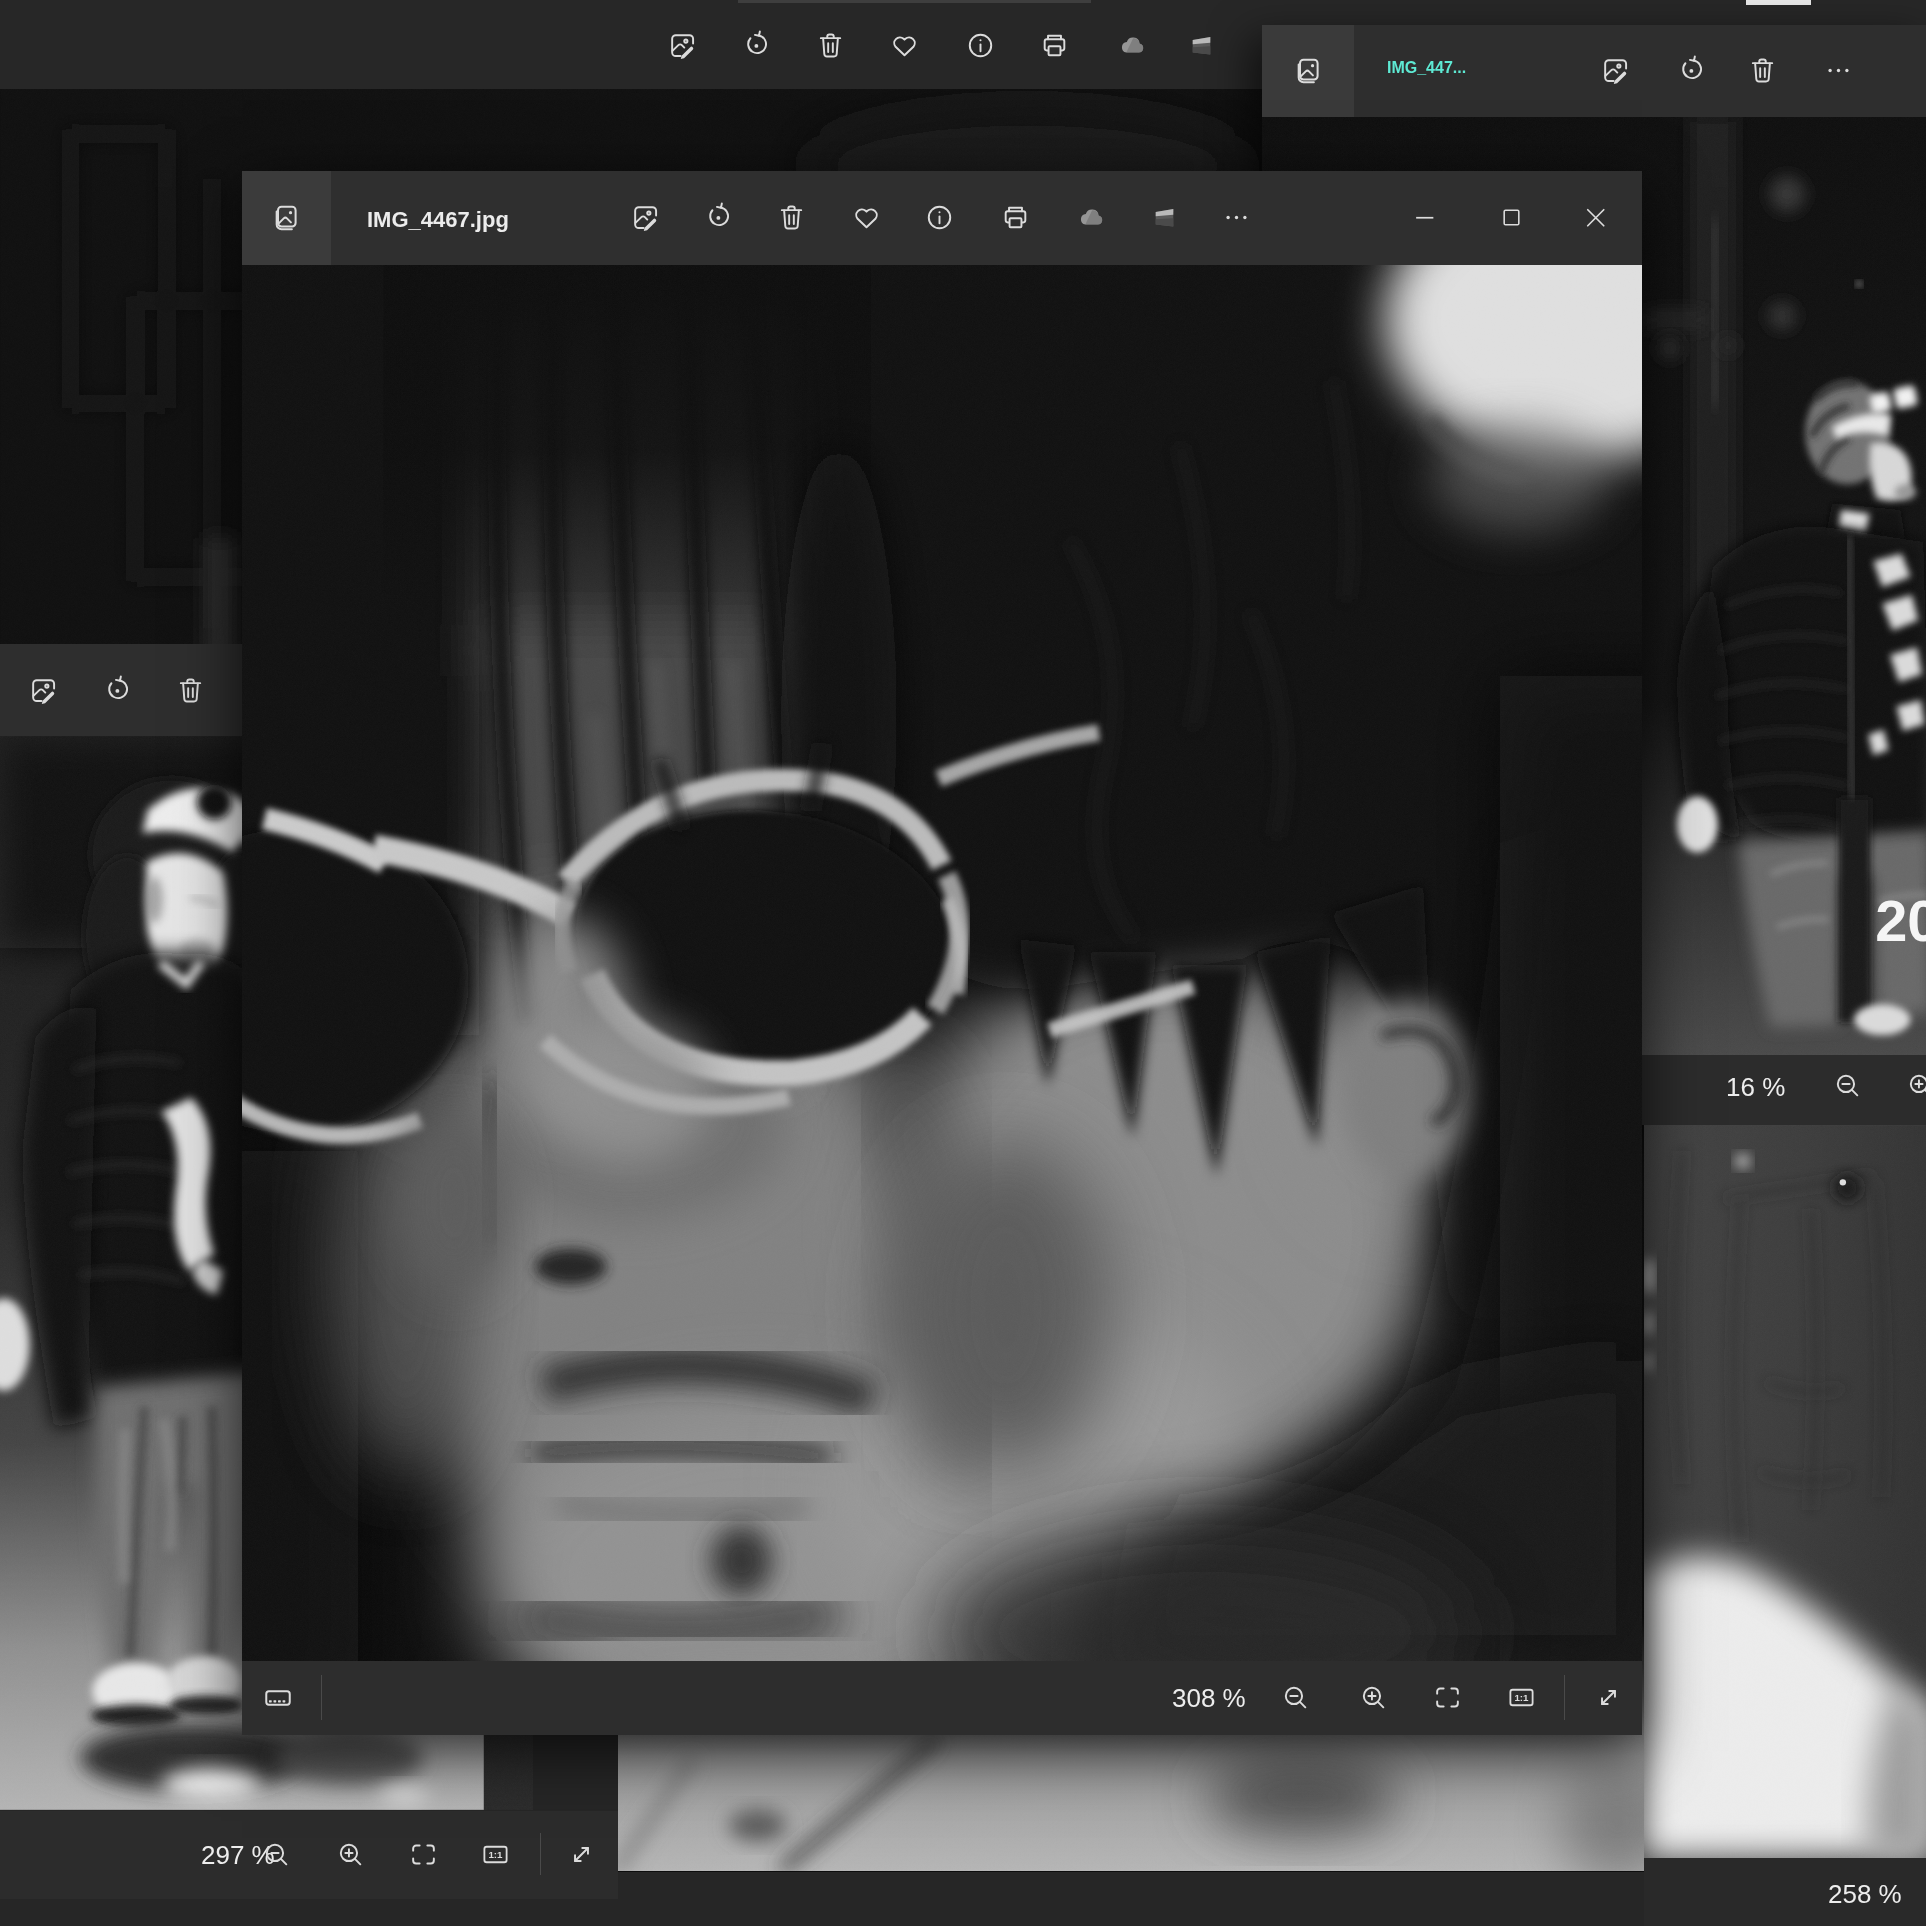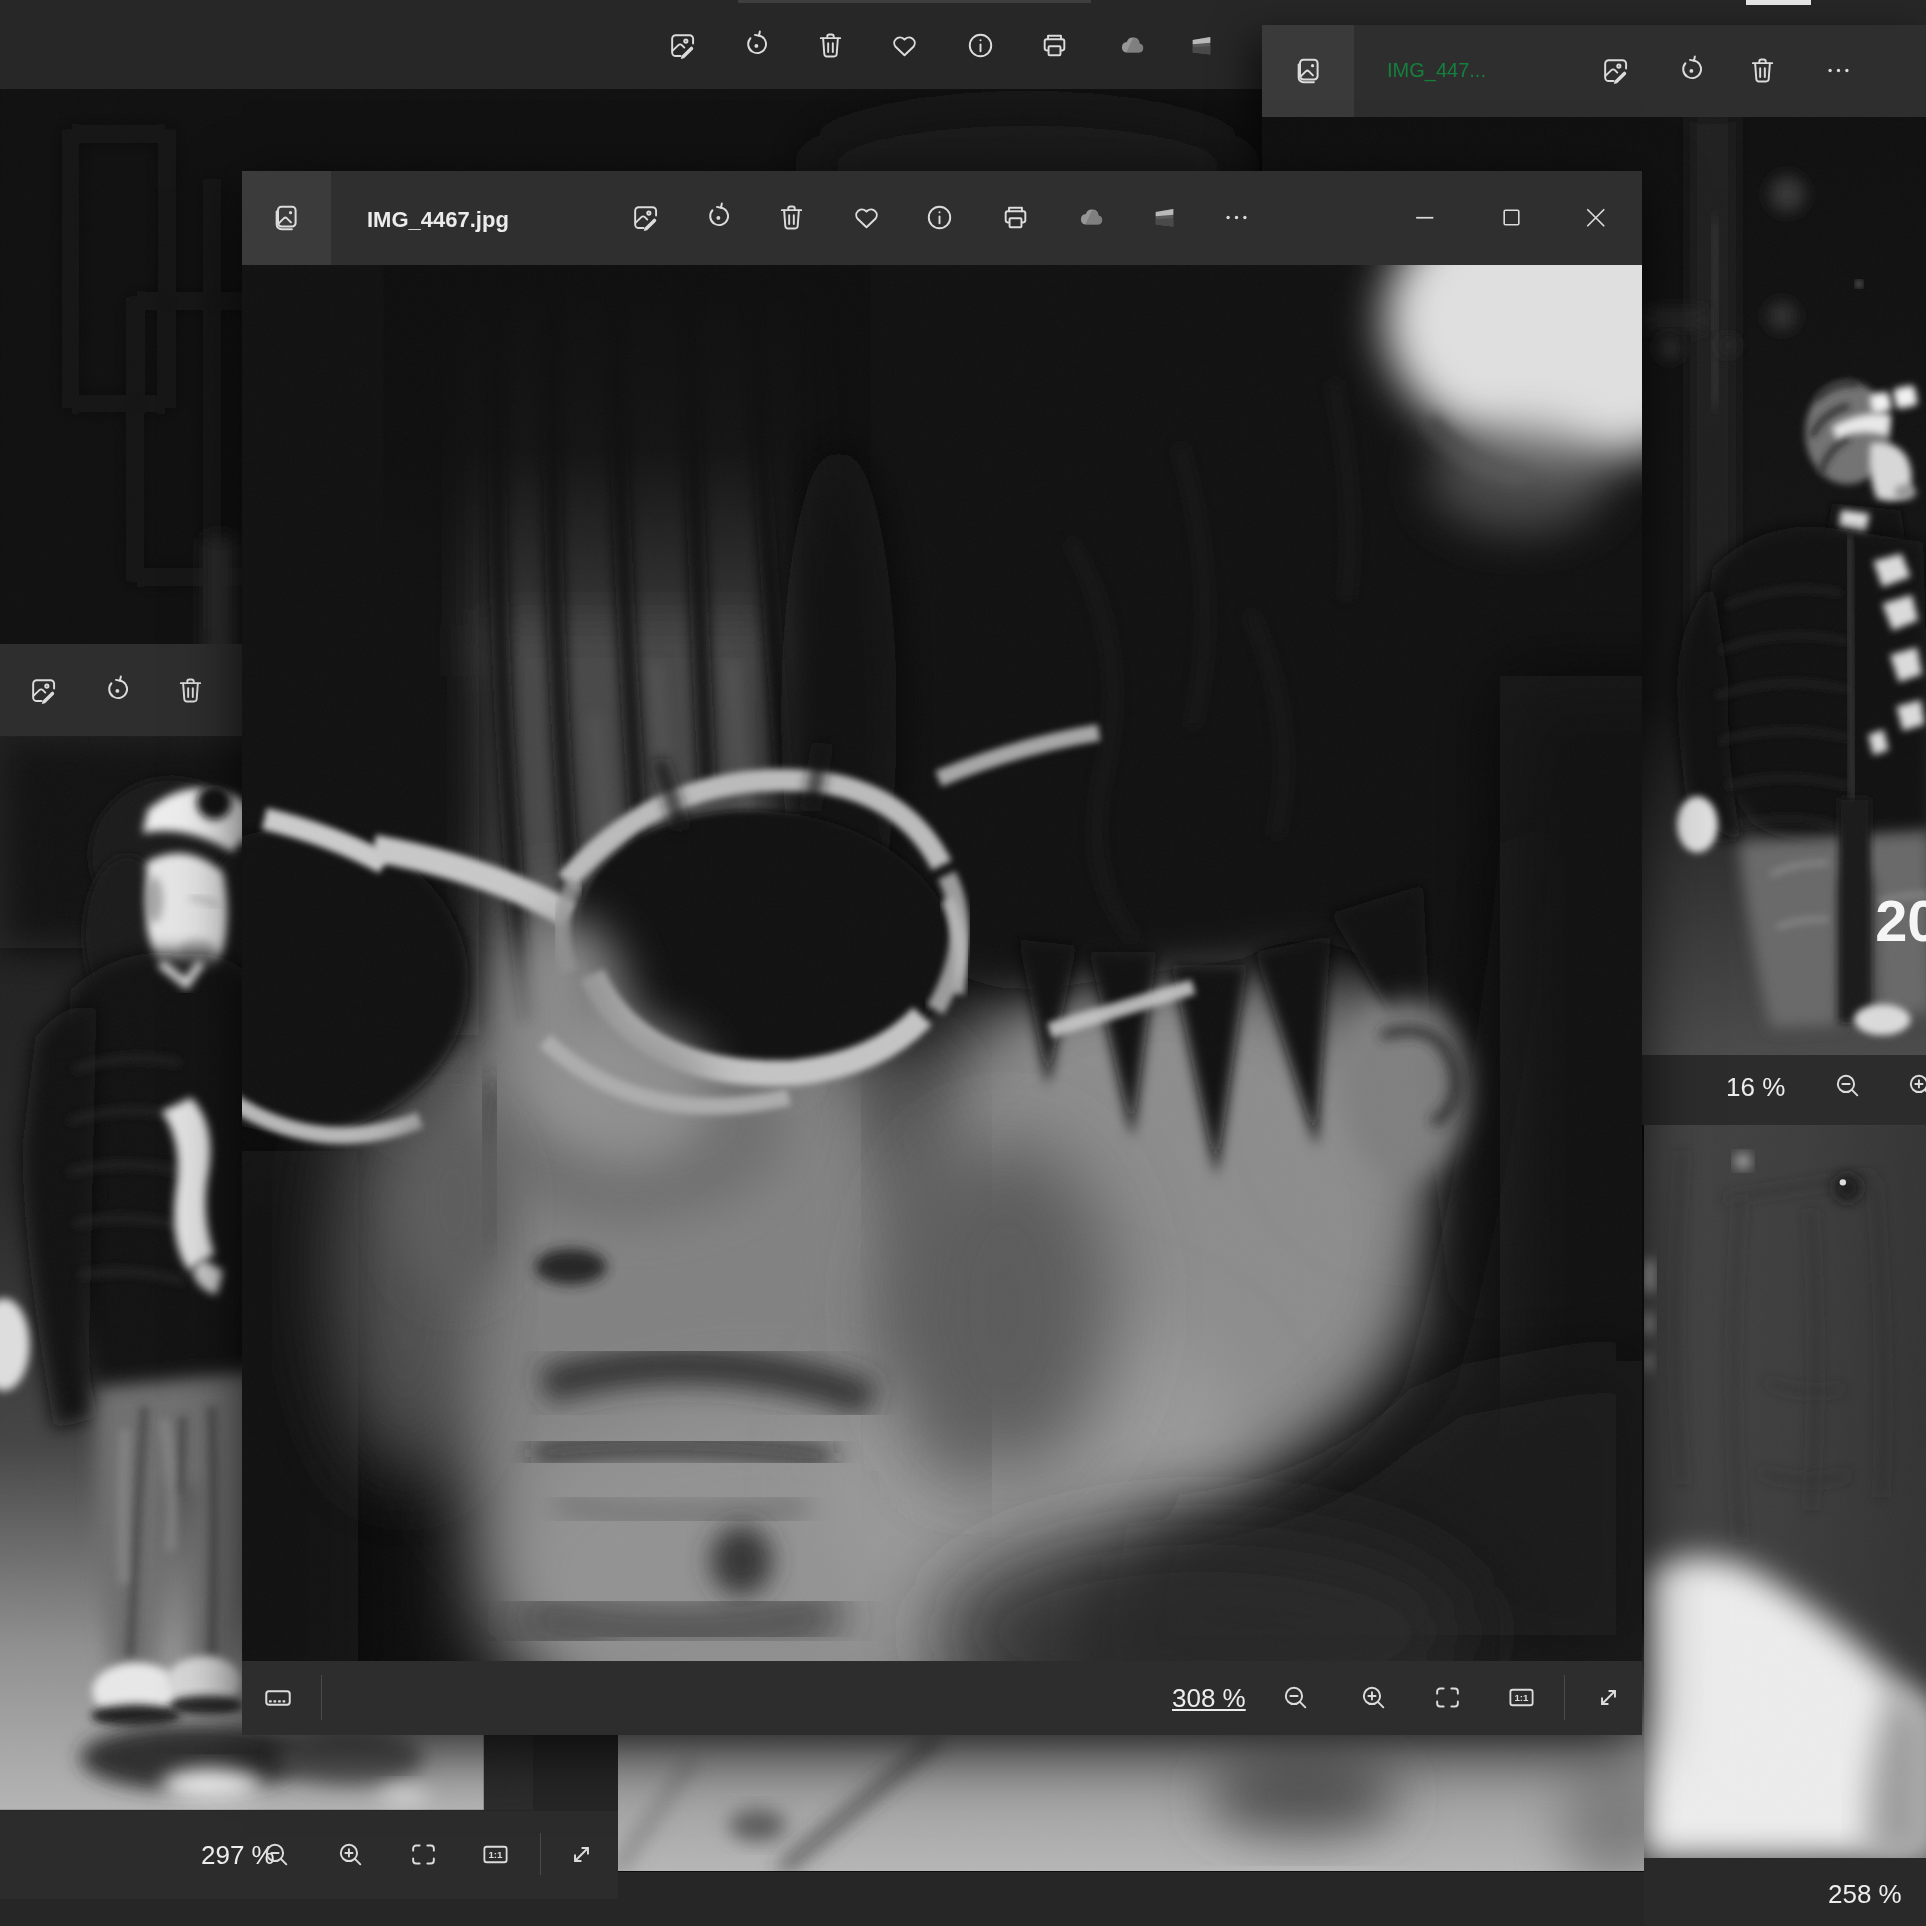--- a/index.html
+++ b/index.html
@@ -289,21 +289,21 @@
         <use href="#i-exp"></use>
       </svg>
 </div>
 
 <div class="abs" id="winTR" style="left:1262px;top:25px;width:671px;height:1100px;background:#101010;box-shadow:-11.6px 11.6px 39px rgba(0,0,0,.6);">
   <div class="abs" style="left:0;top:0;width:671px;height:92px;background:#2e2e2e;"></div>
   <div class="abs" style="left:0;top:0;width:92px;height:92px;background:#3a3a3a;"></div>
   <svg class="abs" width="32" height="32" viewBox="0 0 24 24" style="left:29.5px;top:30px;">
         <use href="#i-stack"></use>
       </svg>
-  <div class="abs" style="left:125px;top:34px;font-size:20px;font-weight:normal;color:#15803d;">IMG_447...</div>
+  <div class="abs" style="left:125px;top:34px;font-size:16px;font-weight:bold;color:#5eead4;">IMG_447...</div>
   <svg class="abs" width="31" height="31" viewBox="0 0 24 24" style="left:338px;top:30px;">
         <use href="#i-edit"></use>
       </svg>
   <svg class="abs" width="31" height="31" viewBox="0 0 24 24" style="left:414px;top:30px;">
         <use href="#i-rot"></use>
       </svg>
   <svg class="abs" width="31" height="31" viewBox="0 0 24 24" style="left:485px;top:30px;">
         <use href="#i-trash"></use>
       </svg>
   <svg class="abs" width="31" height="31" viewBox="0 0 24 24" style="left:561px;top:30px;">
@@ -623,21 +623,21 @@
     <path d="M1380 2174 L1420 1960 Q1700 1940 1860 1760 L2181 1700 L2181 2174 Z" fill="#161616" filter="url(#fb60)"></path>
     <ellipse cx="1500" cy="2130" rx="420" ry="170" fill="#262626" filter="url(#fb60)" opacity="0.85"></ellipse>
     <rect width="2181" height="2174" fill="none" filter="url(#grain)" opacity="0.05"></rect>
   </svg>
   </div>
   <div class="abs" style="left:0;top:1490px;width:1400px;height:74px;background:#2d2d2d;"></div>
   <svg class="abs" width="32" height="32" viewBox="0 0 24 24" style="left:20px;top:1511px;">
         <use href="#i-film"></use>
       </svg>
   <div class="abs" style="left:79px;top:1504px;width:1.3px;height:45px;background:#4a4a4a;"></div>
-  <div class="abs zl" style="left:930px;top:1512px;text-decoration:underline;">308&nbsp;%</div>
+  <div class="abs zl" style="left:930px;top:1512px;">308&nbsp;%</div>
   <svg class="abs" width="31" height="31" viewBox="0 0 24 24" style="left:1038px;top:1511px;">
         <use href="#i-zo"></use>
       </svg>
   <svg class="abs" width="31" height="31" viewBox="0 0 24 24" style="left:1116px;top:1511px;">
         <use href="#i-zi"></use>
       </svg>
   <svg class="abs" width="31" height="31" viewBox="0 0 24 24" style="left:1190px;top:1511px;">
         <use href="#i-fit"></use>
       </svg>
   <svg class="abs" width="31" height="31" viewBox="0 0 24 24" style="left:1264px;top:1511px;">

